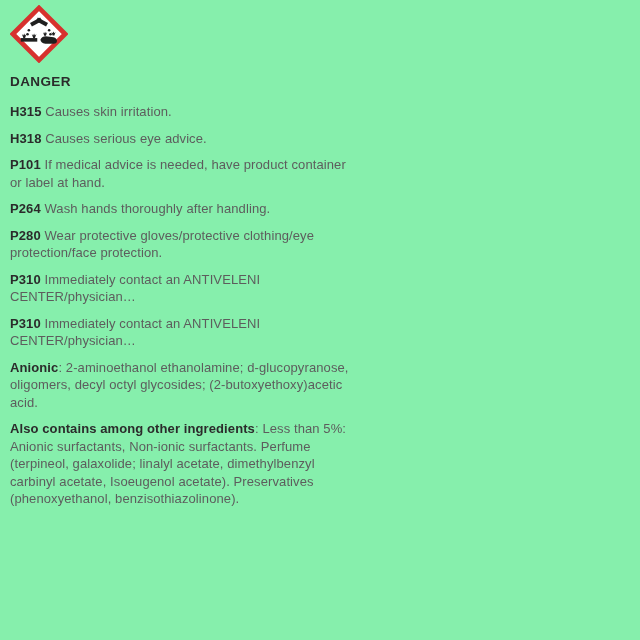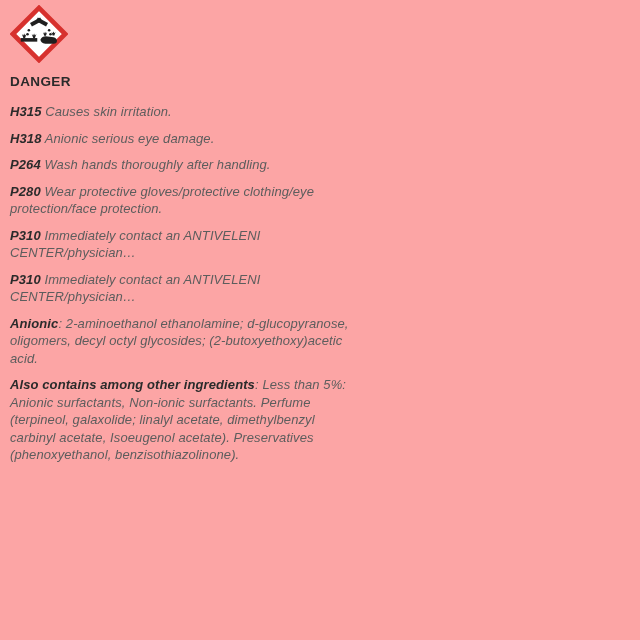--- a/index.html
+++ b/index.html
@@ -4,21 +4,21 @@
 <style>
   html, body {
     margin: 0;
     padding: 0;
     background: #ffffff;
   }
   .page {
     position: relative;
     width: 640px;
     height: 640px;
-    background: #fca5a5;
+    background: #86efac;
     box-sizing: border-box;
     padding: 5px 0 0 10px;
     font-family: "Liberation Sans", sans-serif;
     overflow: hidden;
   }
   .content {
     width: 348px;
   }
   .pictogram {
     display: block;
@@ -32,21 +32,20 @@
     font-weight: bold;
     letter-spacing: 0.4px;
     color: #2b2b2b;
   }
   .stmt {
     margin: 4px 0 9px 0;
     font-size: 13px;
     line-height: 17.5px;
     letter-spacing: 0.1px;
     color: #5d5d5d;
-    font-style: italic;
   }
   .stmt b {
     color: #2b2b2b;
     font-weight: bold;
   }
 </style>
 </head>
 <body>
 
 <div class="page">
@@ -76,22 +75,23 @@
         <path d="M59 53 l-2 -6 2 2 1.5 -3 1.5 3 2 -2 -2 6 z"></path>
         <path d="M73.5 52.5 l-2 -6 2 2 1.5 -3 1.5 3 2 -2 -2 6 z"></path>
       </g>
     </svg>
 
     <div class="signal">DANGER</div>
 
     <div>
   <p class="stmt"><b>H315</b><span> Causes skin irritation.</span></p>
 
-  <p class="stmt"><b>H318</b><span> Anionic serious eye damage.</span></p>
+  <p class="stmt"><b>H318</b><span> Causes serious eye advice.</span></p>
 
+  <p class="stmt"><b>P101</b><span> If medical advice is needed, have product container or label at hand.</span></p>
 
 
 
   <p class="stmt"><b>P264</b><span> Wash hands thoroughly after handling.</span></p>
 
   <p class="stmt"><b>P280</b><span> Wear protective gloves/protective clothing/eye protection/face protection.</span></p>
 
 
   <p class="stmt"><b>P310</b><span> Immediately contact an ANTIVELENI CENTER/physician…</span></p>
 

